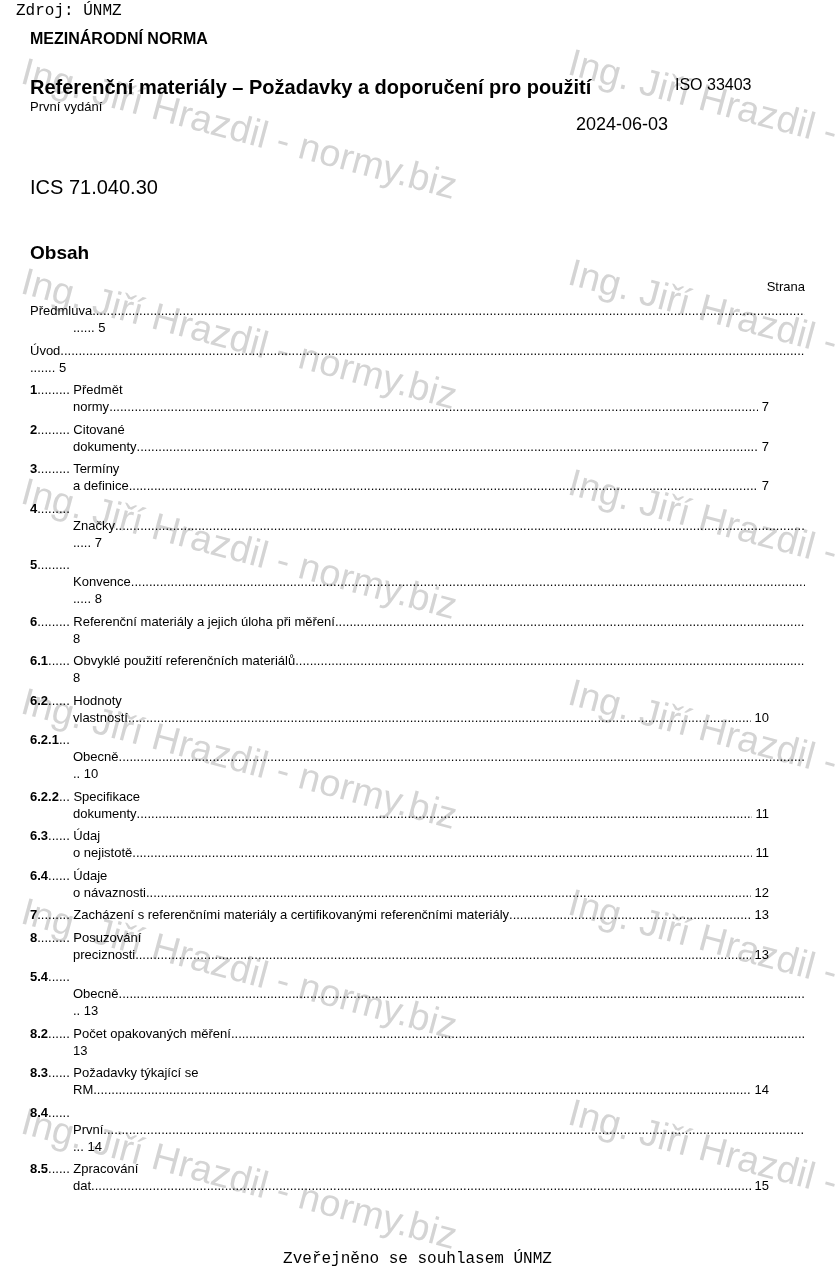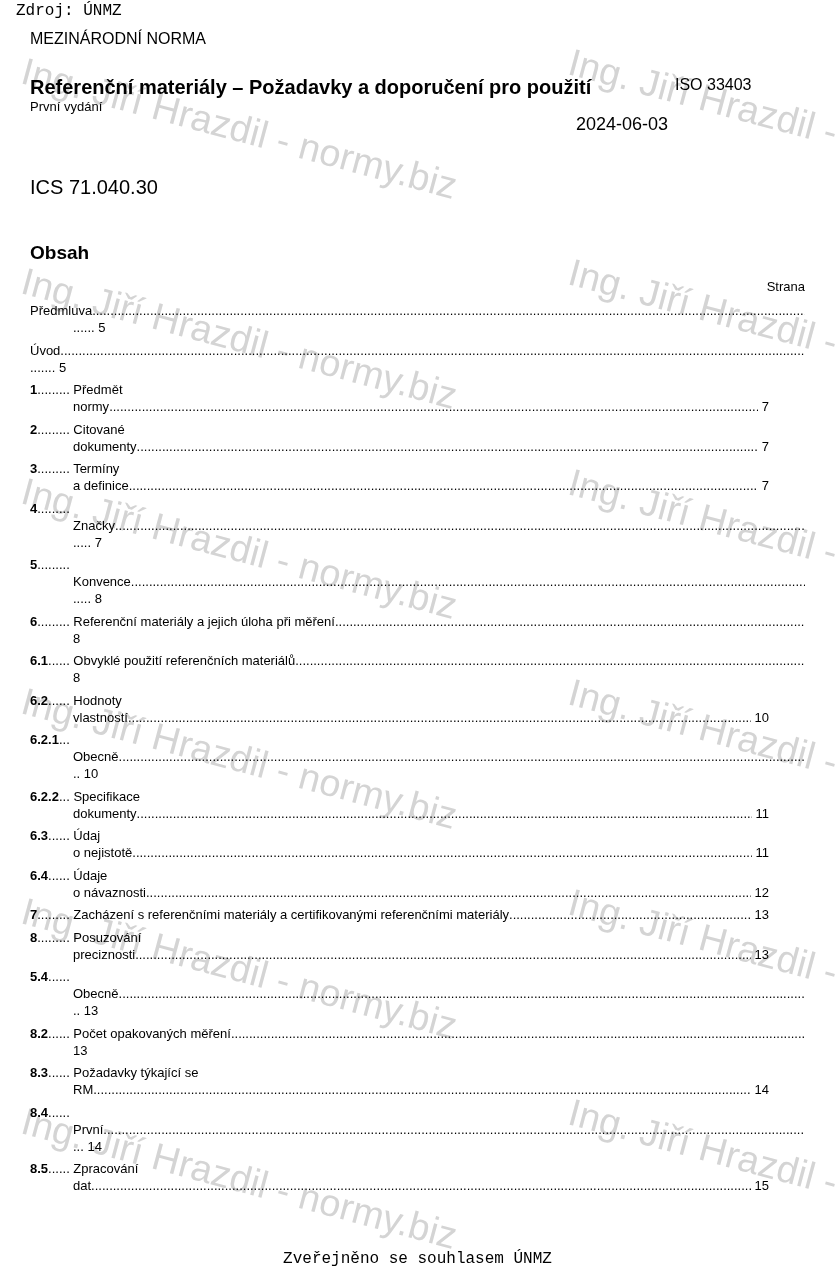--- a/index.html
+++ b/index.html
@@ -22,21 +22,21 @@
     font-weight: normal;
     user-select: none;
   }
   .mono { font-family: "Liberation Mono", monospace; }
   .src-line {
     position: absolute; top: 2px; left: 16px; width: 100%;
     text-align: left; font-size: 16px;
   }
   .doc-type {
     position: absolute; left: 30px; top: 30px;
-    font-size: 16px; font-weight: normal;
+    font-size: 16px; font-weight: bold;
   }
   .title {
     position: absolute; left: 30px; top: 76px;
     font-size: 20px; font-weight: bold;
   }
   .std-num {
     position: absolute; left: 675px; top: 76px;
     font-size: 16px; font-weight: normal; text-align: right;
   }
   .edition { position: absolute; left: 30px; top: 99px; font-size: 13px; }

